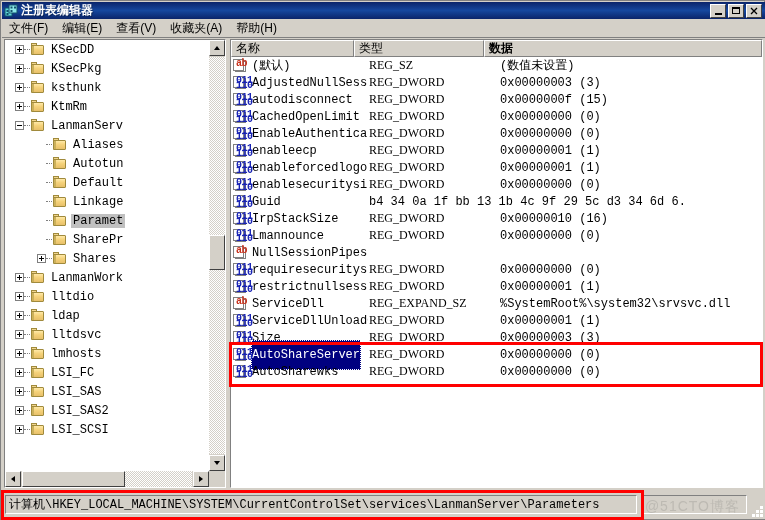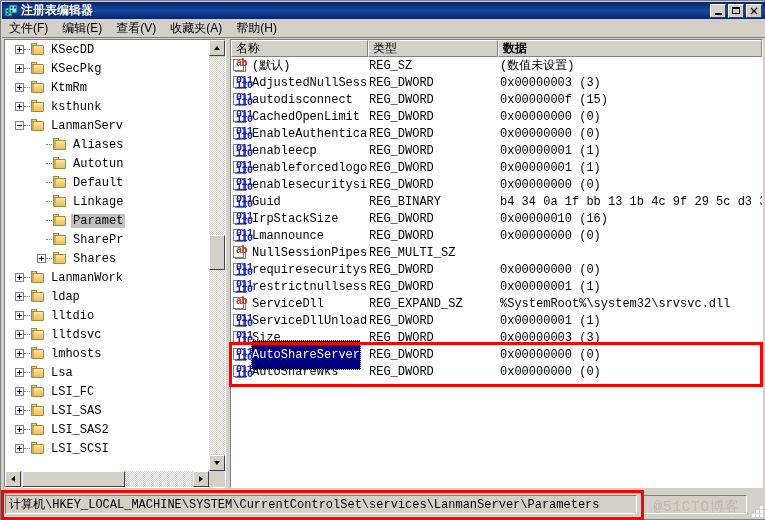--- a/index.html
+++ b/index.html
@@ -164,21 +164,21 @@
     display:flex;align-items:center;padding-left:4px;
     font-size:12px;color:#000;white-space:nowrap;
   }
   .lrows{position:absolute;left:0;top:17px;right:0;bottom:0;background:#fff;}
   .lrow{
     position:relative;height:17px;display:flex;align-items:center;
     font-family:"Liberation Mono","DejaVu Sans Mono",monospace;font-size:12px;color:#000;
     white-space:nowrap;
   }
   .c-name{width:137px;display:flex;align-items:center;flex:0 0 auto;overflow:hidden;}
-  .c-type{width:130px;flex:0 0 auto;overflow:hidden;padding-left:1px;}
+  .c-type{width:130px;flex:0 0 auto;overflow:hidden;padding-left:1px;font-family:Liberation Serif, serif;}
   .c-data{flex:1 1 auto;overflow:hidden;padding-left:1px;}
   .vicon{
     width:15px;height:13px;flex:0 0 auto;margin:0 3px 0 2px;position:relative;
   }
   .vicon .pg{
     position:absolute;left:0;top:0;width:11px;height:12px;background:#fff;
     border:1px solid #808080;box-sizing:border-box;
   }
   .vicon .pg2{
     position:absolute;left:2px;top:2px;width:11px;height:11px;background:#fff;
@@ -211,21 +211,21 @@
     border-top:1px solid #808080;border-left:1px solid #808080;
     border-right:1px solid #ffffff;border-bottom:1px solid #ffffff;
     box-sizing:border-box;background:#d4d0c8;
   }
   .grip{
     position:absolute;right:2px;bottom:2px;width:14px;height:14px;
   }
   .grip i{position:absolute;display:block;background:#ffffff;}
   .watermark{
     position:absolute;right:24px;top:497px;
-    font-size:14px;color:#bdbab3;font-family:Liberation Mono, monospace;
+    font-size:14px;color:#bdbab3;font-family:Liberation Sans, sans-serif;
     letter-spacing:1px;pointer-events:none;white-space:nowrap;text-align:center;
   }
 </style>
 </head>
 <body>
 
 <div class="window">
 
   <div class="titlebar">
     <div class="title-icon">
@@ -291,32 +291,32 @@
           </div>
           <div class="trow">
             <div style="flex: 0 0 auto; width: 10px; height: 1px;"></div>
             <div class="expander plus"></div>
             <div class="dots" style="width: 6px;"></div>
             <div class="folder">
               <span class="ftab"></span>
               <span class="fbody"></span>
               <span class="fspine"></span>
             </div>
+            <span class="tlabel">ksthunk</span>
+          </div>
+          <div class="trow">
+            <div style="flex: 0 0 auto; width: 10px; height: 1px;"></div>
+            <div class="expander plus"></div>
+            <div class="dots" style="width: 6px;"></div>
+            <div class="folder">
+              <span class="ftab"></span>
+              <span class="fbody"></span>
+              <span class="fspine"></span>
+            </div>
             <span class="tlabel">KtmRm</span>
-          </div>
-          <div class="trow">
-            <div style="flex: 0 0 auto; width: 10px; height: 1px;"></div>
-            <div class="expander plus"></div>
-            <div class="dots" style="width: 6px;"></div>
-            <div class="folder">
-              <span class="ftab"></span>
-              <span class="fbody"></span>
-              <span class="fspine"></span>
-            </div>
-            <span class="tlabel">ksthunk</span>
           </div>
           <div class="trow">
             <div style="flex: 0 0 auto; width: 10px; height: 1px;"></div>
             <div class="expander minus"></div>
             <div class="dots" style="width: 6px;"></div>
             <div class="folder">
               <span class="ftab"></span>
               <span class="fbody"></span>
               <span class="fspine"></span>
             </div>
@@ -412,65 +412,54 @@
           </div>
           <div class="trow">
             <div style="flex: 0 0 auto; width: 10px; height: 1px;"></div>
             <div class="expander plus"></div>
             <div class="dots" style="width: 6px;"></div>
             <div class="folder">
               <span class="ftab"></span>
               <span class="fbody"></span>
               <span class="fspine"></span>
             </div>
+            <span class="tlabel">lltdio</span>
+          </div>
+          <div class="trow">
+            <div style="flex: 0 0 auto; width: 10px; height: 1px;"></div>
+            <div class="expander plus"></div>
+            <div class="dots" style="width: 6px;"></div>
+            <div class="folder">
+              <span class="ftab"></span>
+              <span class="fbody"></span>
+              <span class="fspine"></span>
+            </div>
             <span class="tlabel">ldap</span>
           </div>
           <div class="trow">
             <div style="flex: 0 0 auto; width: 10px; height: 1px;"></div>
             <div class="expander plus"></div>
             <div class="dots" style="width: 6px;"></div>
             <div class="folder">
               <span class="ftab"></span>
               <span class="fbody"></span>
               <span class="fspine"></span>
             </div>
-            <span class="tlabel">lltdio</span>
-          </div>
-          <div class="trow">
-            <div style="flex: 0 0 auto; width: 10px; height: 1px;"></div>
-            <div class="expander plus"></div>
-            <div class="dots" style="width: 6px;"></div>
-            <div class="folder">
-              <span class="ftab"></span>
-              <span class="fbody"></span>
-              <span class="fspine"></span>
-            </div>
             <span class="tlabel">lltdsvc</span>
           </div>
           <div class="trow">
             <div style="flex: 0 0 auto; width: 10px; height: 1px;"></div>
             <div class="expander plus"></div>
             <div class="dots" style="width: 6px;"></div>
             <div class="folder">
               <span class="ftab"></span>
               <span class="fbody"></span>
               <span class="fspine"></span>
             </div>
             <span class="tlabel">lmhosts</span>
-          </div>
-          <div class="trow">
-            <div style="flex: 0 0 auto; width: 10px; height: 1px;"></div>
-            <div class="expander plus"></div>
-            <div class="dots" style="width: 6px;"></div>
-            <div class="folder">
-              <span class="ftab"></span>
-              <span class="fbody"></span>
-              <span class="fspine"></span>
-            </div>
-            <span class="tlabel">Lsa</span>
           </div>
           <div class="trow">
             <div style="flex: 0 0 auto; width: 10px; height: 1px;"></div>
             <div class="expander plus"></div>
             <div class="dots" style="width: 6px;"></div>
             <div class="folder">
               <span class="ftab"></span>
               <span class="fbody"></span>
               <span class="fspine"></span>
             </div>
@@ -532,21 +521,21 @@
             <span class="arrow right"></span>
           </div>
       </div>
       <div class="corner"></div>
     </div>
 
     <div class="splitter"></div>
 
     <div class="listpane">
       <div class="hdrrow">
-        <div class="hcell" style="width:137px;">名称</div>
+        <div class="hcell" style="width:123px;">名称</div>
         <div class="hcell" style="width:130px;">类型</div>
         <div class="hcell" style="flex:1 1 auto;font-weight:bold;">数据</div>
       </div>
       <div class="lrows" id="list-rows">
           <div class="lrow">
             <div class="c-name">
               <span class="vicon ab">
                 <span class="pg2"></span>
                 <span class="pg"></span>
                 <span class="gl">ab</span>
@@ -642,21 +631,20 @@
           </div>
           <div class="lrow">
             <div class="c-name">
               <span class="vicon bin">
                 <span class="pg2"></span>
                 <span class="pg"></span>
                 <span class="gl">011<br>110</span>
               </span>
               <span class="nm">Guid</span>
             </div>
-            <div class="c-type">REG_BINARY</div>
             <div class="c-data">b4 34 0a 1f bb 13 1b 4c 9f 29 5c d3 34 6d 6.</div>
           </div>
           <div class="lrow">
             <div class="c-name">
               <span class="vicon bin">
                 <span class="pg2"></span>
                 <span class="pg"></span>
                 <span class="gl">011<br>110</span>
               </span>
               <span class="nm">IrpStackSize</span>
@@ -678,21 +666,20 @@
           </div>
           <div class="lrow">
             <div class="c-name">
               <span class="vicon ab">
                 <span class="pg2"></span>
                 <span class="pg"></span>
                 <span class="gl">ab</span>
               </span>
               <span class="nm">NullSessionPipes</span>
             </div>
-            <div class="c-type">REG_MULTI_SZ</div>
             <div class="c-data"></div>
           </div>
           <div class="lrow">
             <div class="c-name">
               <span class="vicon bin">
                 <span class="pg2"></span>
                 <span class="pg"></span>
                 <span class="gl">011<br>110</span>
               </span>
               <span class="nm">requiresecuritysi...</span>

